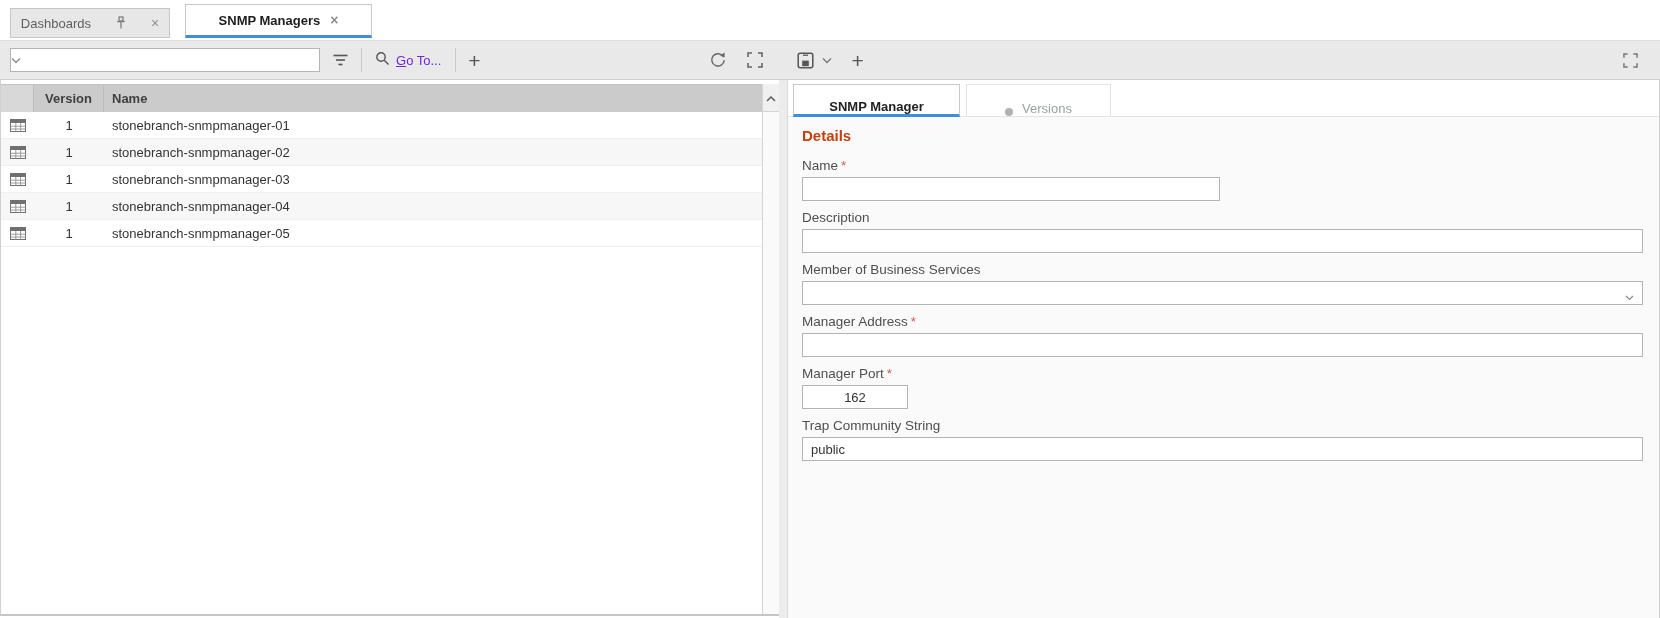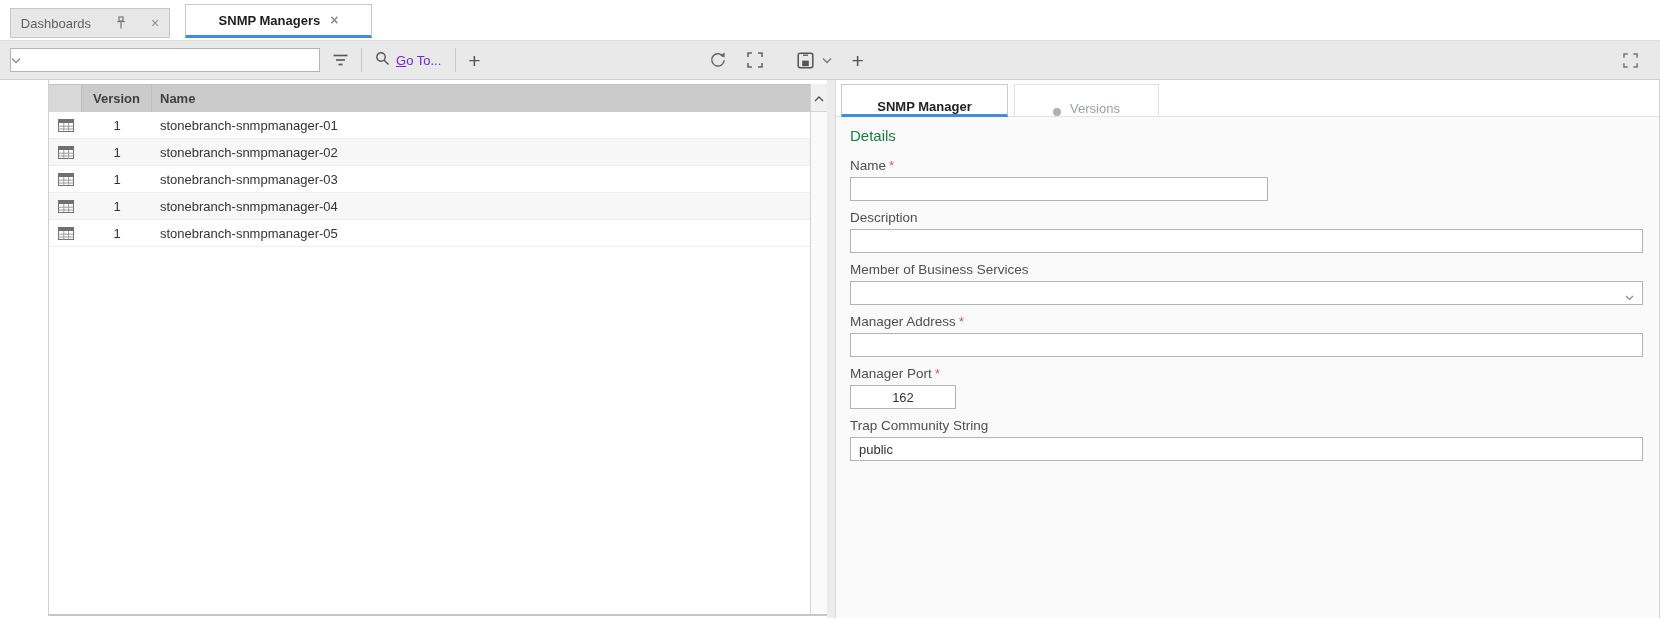--- a/index.html
+++ b/index.html
@@ -34,21 +34,21 @@
     border:1px solid #b5b5b5; display:flex; align-items:center; cursor:pointer;
   }
   .combo-text { flex:1; padding-left:9px; color:#444; }
   .combo-chev { margin-right:8px; display:flex; }
   .icon-btn { display:flex; align-items:center; justify-content:center; cursor:pointer; }
   .vsep { width:1px; height:24px; background:#c9c9c9; }
   .goto { display:flex; align-items:center; gap:6px; cursor:pointer; color:#6d28d9; }
   .goto u { text-decoration:underline; }
   .plus-glyph { font-size:21px; font-weight:300; color:#555; line-height:1; cursor:pointer; }
   
-  .content { position:absolute; top:80px; left:0; right:0; bottom:0; display:flex;padding-left:48px; }
+  .content { position:absolute; top:80px; left:0; right:0; bottom:0; display:flex; }
   .left-panel {
     width:779px; height:536px; position:relative; background:#fff;
     border-left:1px solid #d0d0d0; border-bottom:2px solid #c6c6c6;
   }
   .grid-header {
     position:absolute; top:4px; left:0; width:762px; height:28px;
     background:#cbcbcb; border-top:1px solid #c2c2c2; display:flex;
     font-weight:bold; color:#3f3f3f; cursor:pointer;
   }
   .hc-icon { width:33px; background:#d8d8d8; border-right:1px solid #bdbdbd; }
@@ -82,21 +82,21 @@
   .dtab-active {
     width:167px; height:33px; background:#fff; border:1px solid #c9c9c9;
     border-bottom:3px solid #3d8fdd; font-weight:bold; color:#222; margin-bottom:-1px;
   }
   .dtab-inactive {
     width:145px; height:32px; background:#fff; border:1px solid #e2e2e2; border-bottom:none;
     color:#9aa0a6; gap:9px;
   }
   .vdot { width:8px; height:8px; border-radius:50%; background:#b0b0b0; }
   .form { position:absolute; top:37px; left:0; right:0; bottom:0; padding:8px 16px 0 14px; background:#fafafa; }
-  .section-title { font-size:15px; font-weight:400; color:#15803d; margin:2px 0 14px 0; }
+  .section-title { font-size:15px; font-weight:700; color:#c2410c; margin:2px 0 14px 0; }
   .field { margin-bottom:9px; }
   .field-label { display:block; font-size:13.5px; color:#4f4f4f; margin-bottom:3px; height:16px; }
   .req { color:#e05252; margin-left:3px; }
   .tinput {
     display:block; height:24px; border:1px solid #b3b3b3; background:#fff;
     font-family:inherit; font-size:13px; color:#333; padding:0 8px; outline:none;
   }
   .w-med { width:418px; }
   .w-full { width:100%; }
   .w-small { width:106px; text-align:center; }

